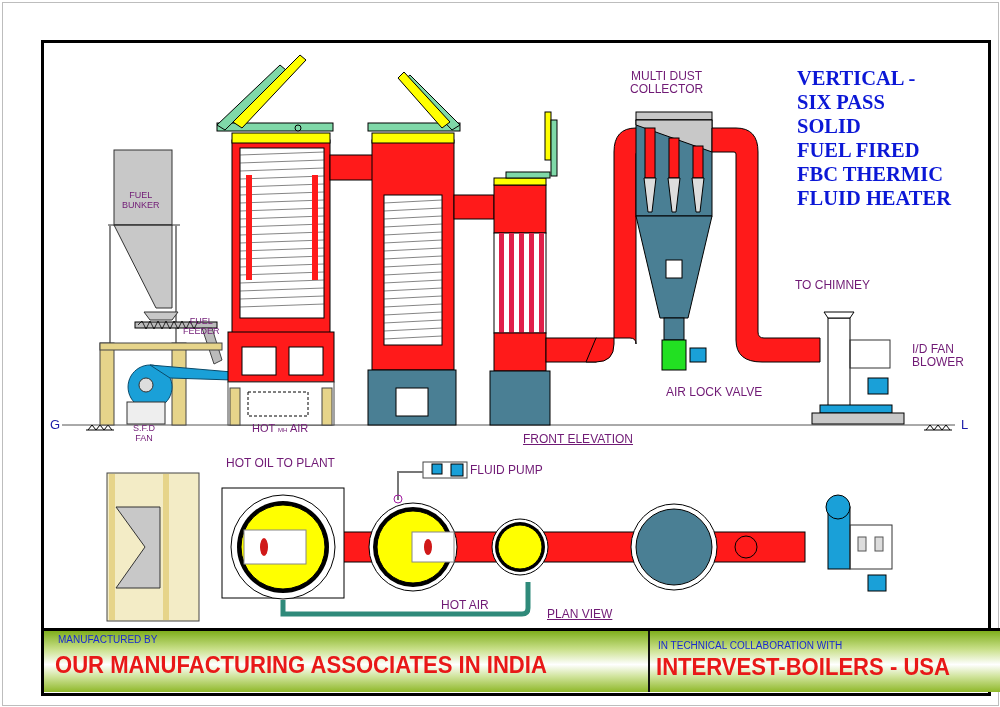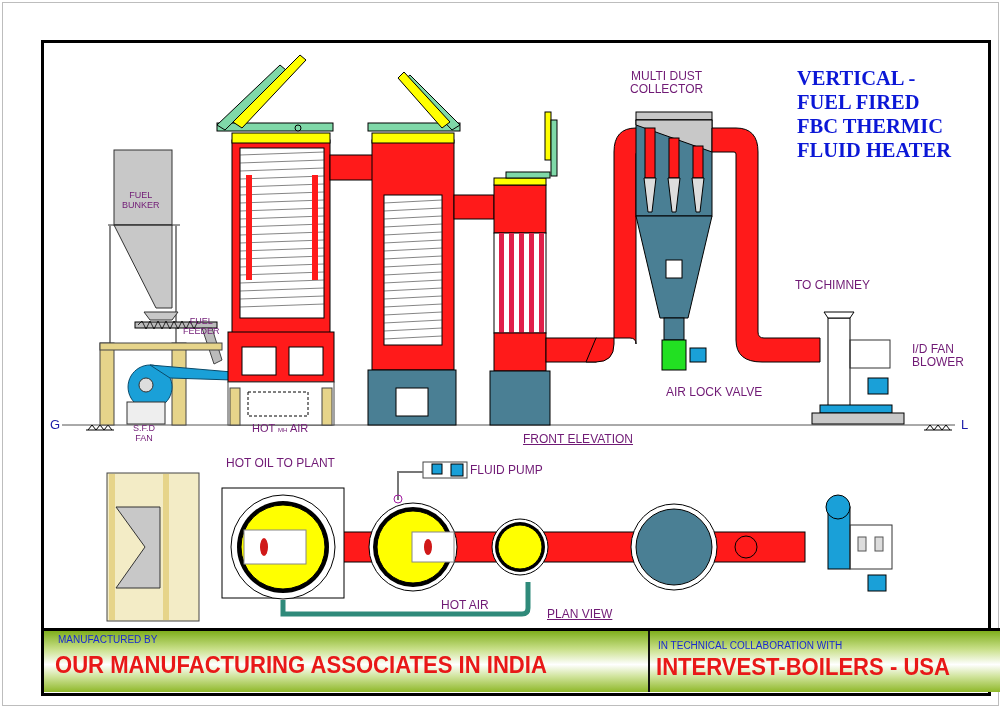--- a/index.html
+++ b/index.html
@@ -280,20 +280,22 @@
 <div class="gl" style="left:50px;top:417px;">G</div>
 <div class="gl" style="left:961px;top:417px;">L</div>
 <div class="lbl underline" style="left:523px;top:433px;">FRONT ELEVATION</div>
 <div class="lbl" style="left:226px;top:457px;">HOT OIL TO PLANT</div>
 <div class="lbl" style="left:470px;top:464px;">FLUID PUMP</div>
 <div class="lbl" style="left:441px;top:599px;">HOT AIR</div>
 <div class="lbl underline" style="left:547px;top:608px;">PLAN VIEW</div>
 
 <div class="title">
   <div>VERTICAL -</div>
+  <div>SIX PASS</div>
+  <div>SOLID</div>
   <div>FUEL FIRED</div>
   <div>FBC THERMIC</div>
   <div>FLUID HEATER</div>
 </div>
 
 <div class="footer">
   <div class="mfg-cap">MANUFACTURED BY</div>
   <div class="mfg-name">OUR MANUFACTURING ASSOCIATES IN INDIA</div>
   <div class="divider"></div>
   <div class="col-cap">IN TECHNICAL COLLABORATION WITH</div>

